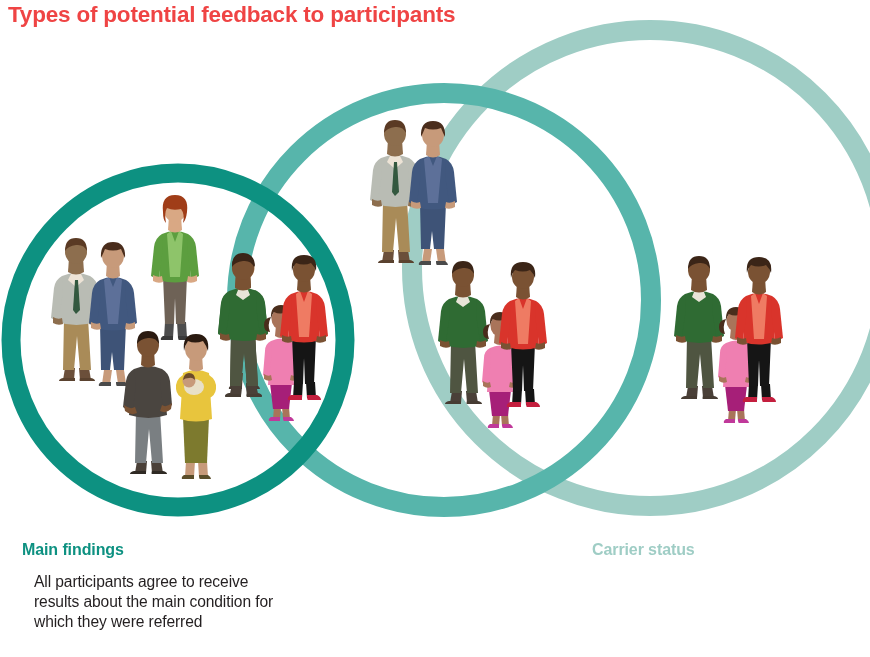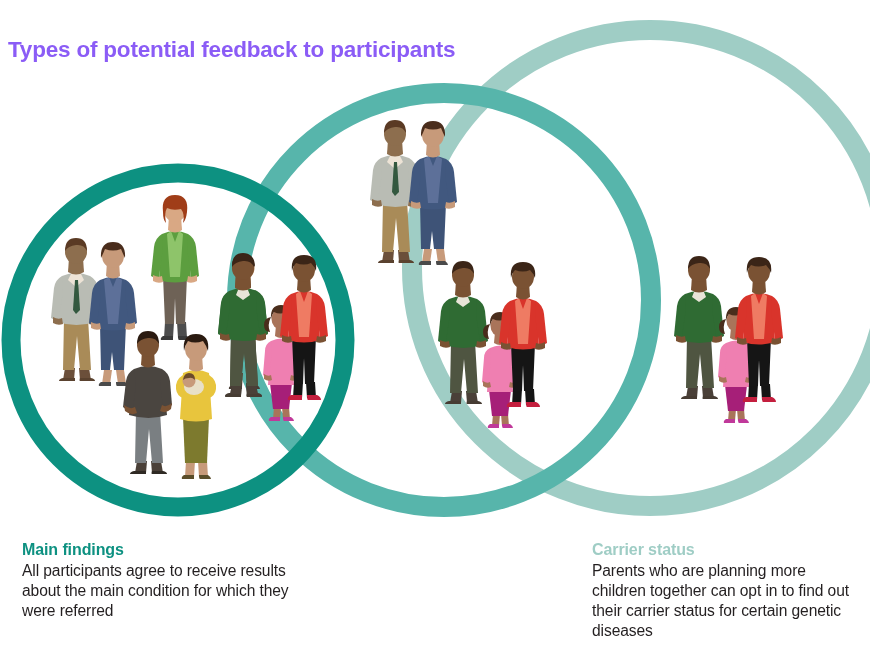--- a/index.html
+++ b/index.html
@@ -7,33 +7,33 @@
     width:870px;height:657px;
     background:#ffffff;
     font-family:"Liberation Sans", sans-serif;
     overflow:hidden;
     position:relative;
   }
   #stage{position:relative;width:870px;height:657px;}
 
   .title{
     position:absolute;left:8px;top:2px;
-    font-size:22.5px;font-weight:bold;color:#8b5cf6;
-    letter-spacing:-0.2px;white-space:nowrap;margin-top:35px;
+    font-size:22.5px;font-weight:bold;color:#ef4444;
+    letter-spacing:-0.2px;white-space:nowrap;
   }
 
   #venn{position:absolute;left:0;top:0;width:870px;height:657px;}
 
   .caption{position:absolute;top:541px;}
   .caption h2{
     margin:0 0 1px 0;font-size:16px;font-weight:bold;
     letter-spacing:-0.1px;line-height:1.18;
   }
   .caption p{
-    margin:0;font-size:15.6px;color:#231f20;
+    margin:12px;font-size:15.6px;color:#231f20;
     line-height:1.285;letter-spacing:-0.1px;
   }
   #cap-main{left:22px;width:282px;}
   #cap-additional{left:313px;width:288px;}
   #cap-carrier{left:592px;width:260px;}
 </style>
 </head>
 <body>
 
 <div id="stage">
@@ -245,16 +245,15 @@
   <div class="caption" id="cap-main">
     <h2 style="color:#0d9181">Main findings</h2>
     <p>All participants agree to receive results about the main condition for which they were referred</p>
   </div>
 
   <div class="caption" id="cap-additional">
   </div>
 
   <div class="caption" id="cap-carrier">
     <h2 style="color:#9fcdc5">Carrier status</h2>
-    <p>Parents who are planning more children together can opt in to find out their carrier status for certain genetic diseases</p>
   </div>
 
 </div>
 
 </body></html>

